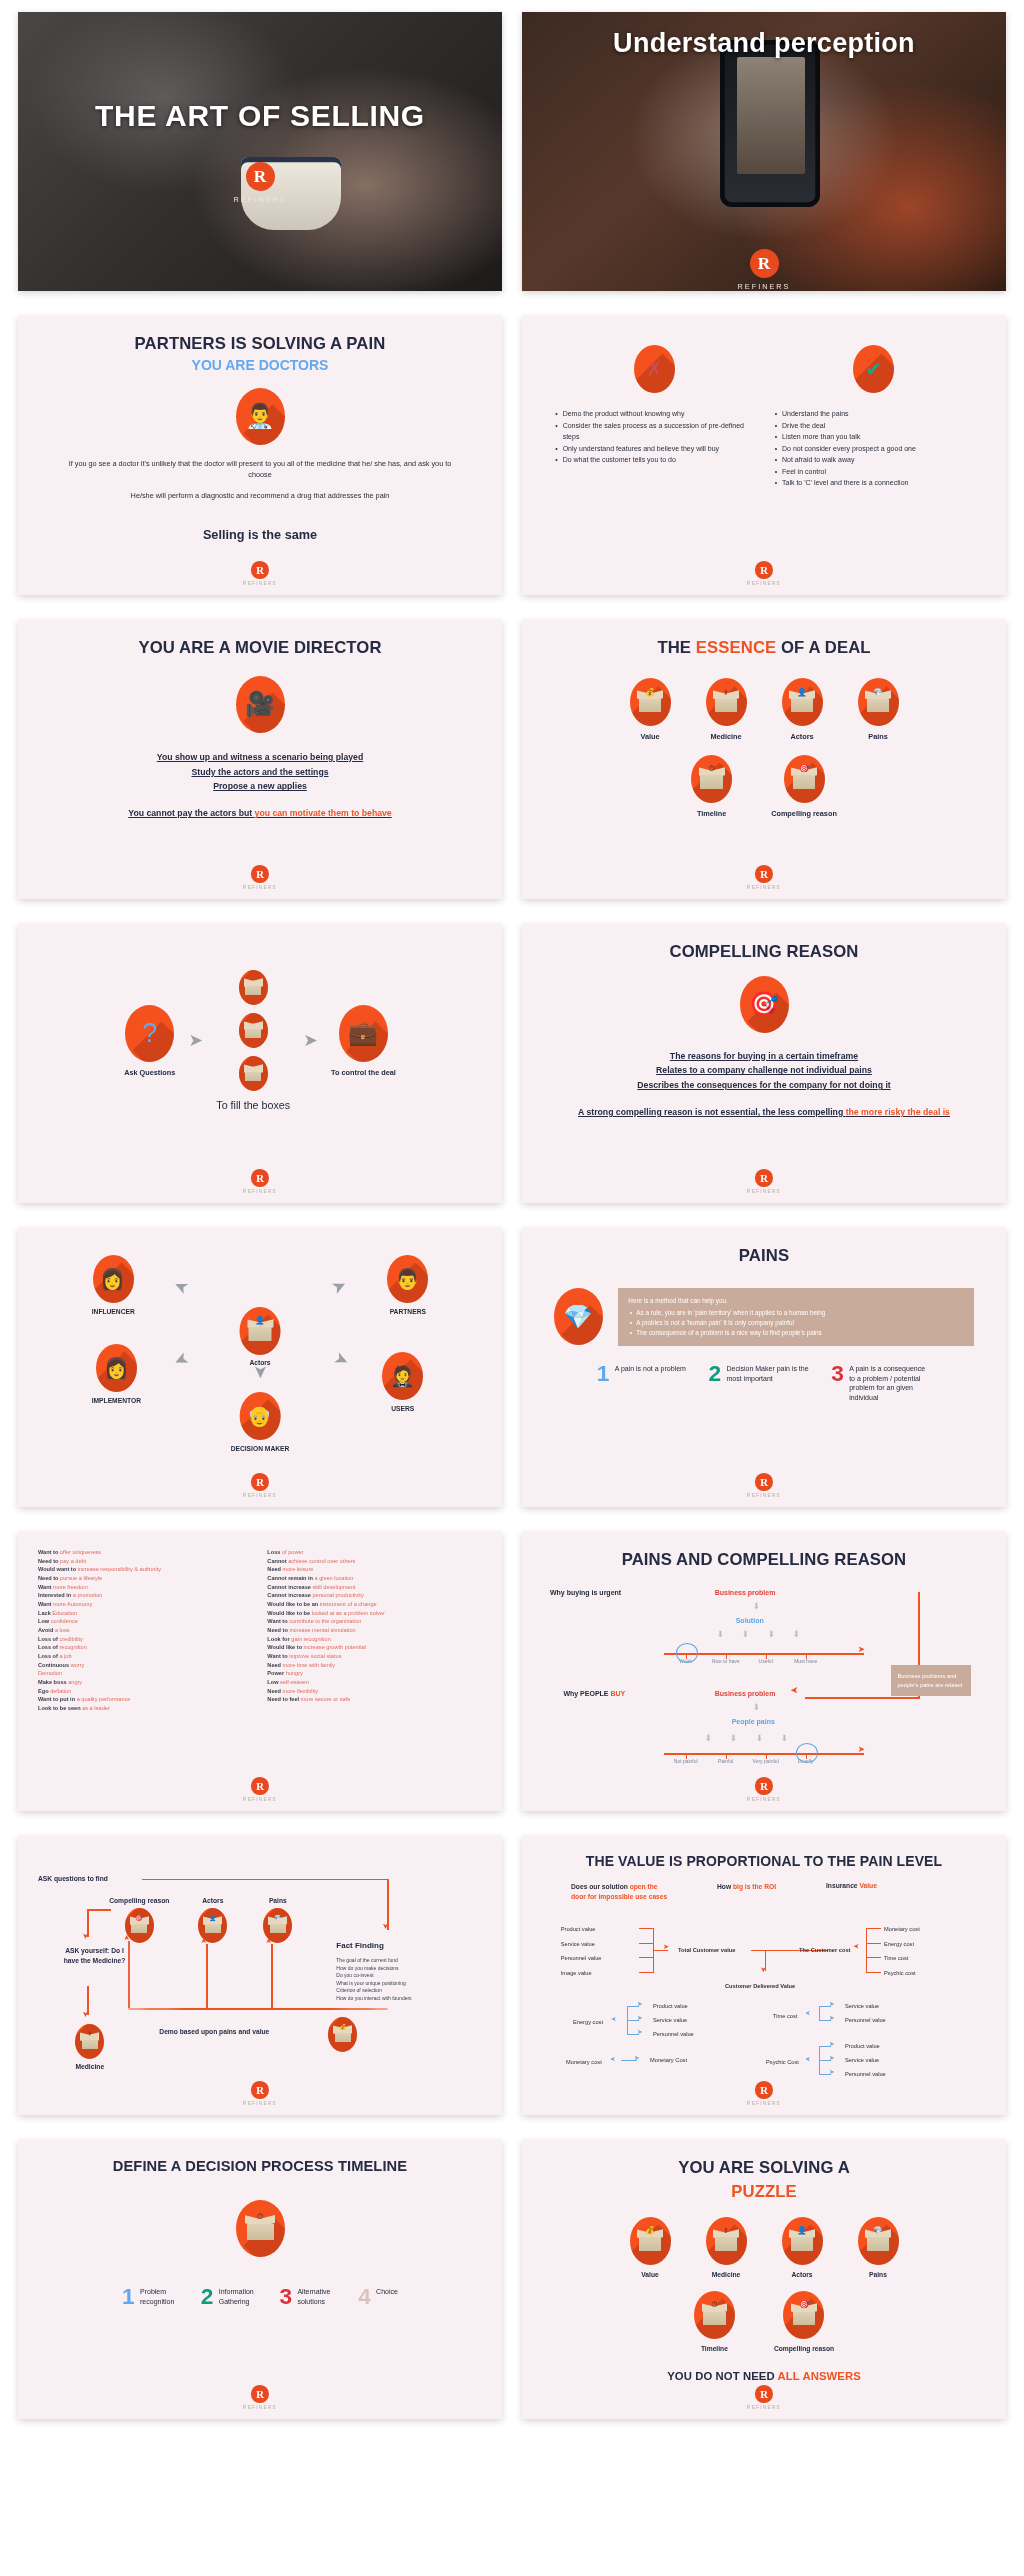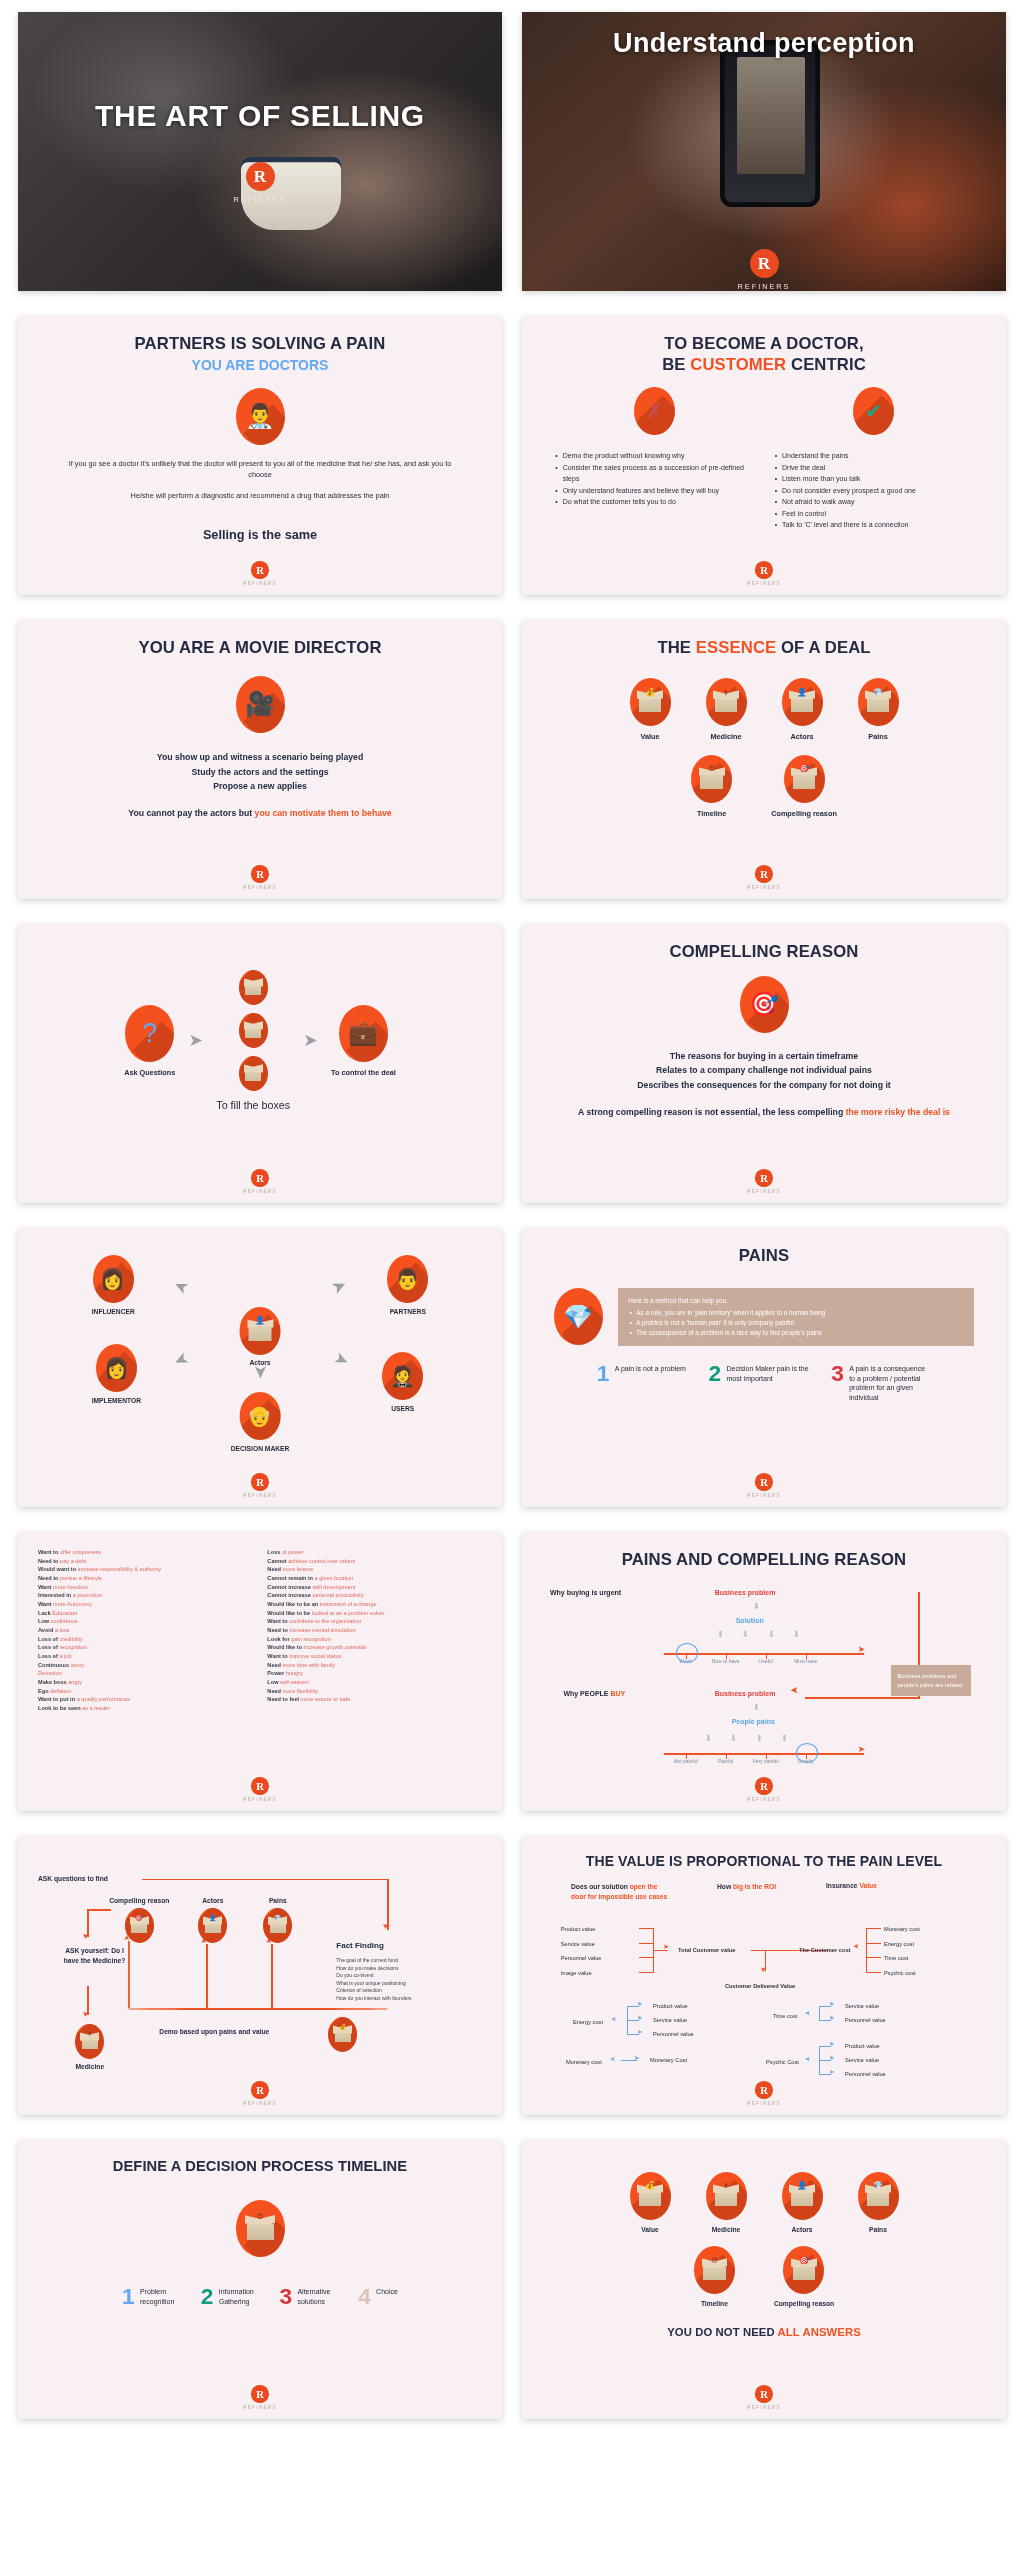--- a/index.html
+++ b/index.html
@@ -133,21 +133,21 @@
     position:absolute; bottom:0; left:0.7px; width: 22.7px; height: 13.3px;
     background: linear-gradient(#ded0b4,#cdbd9c);
   }
   .box-ico .tiny {
     position:absolute; top:-4.7px; left:50%; transform:translateX(-50%);
     font-size: 8px; z-index: 3;
   }
 
   .txt-c { text-align:center; }
   .body-txt { font-size: 7.3px; line-height: 1.55; color: #2b2f3d; }
-  .bold-line { font-weight: 700; font-size: 8.7px; color: #242b42; line-height: 1.7; }
+  .bold-line { font-weight: 700; font-size: 8.7px; color: #242b42; line-height: 1.7; text-decoration: underline; }
   .big-bold { font-weight: 700; font-size: 12.7px; color: #242b42; }
 
   
   .two-col { display: grid; grid-template-columns: 1fr 1fr; gap: 18.7px; margin-top: 6.7px; }
   .bl { list-style: none; }
   .bl li { font-size: 7px; line-height: 1.65; color: #2b2f3d; padding-left: 8.7px; position: relative; }
   .bl li::before { content: "•"; position: absolute; left: 1.3px; color:#2b2f3d; }
 
   
   .icon-grid { display: flex; justify-content: center; gap: 35px; margin-top: 20px; }
@@ -249,24 +249,20 @@
       <div class="big-bold txt-c" style="margin-top:27px">Selling is the same</div>
     </div>
     <div class="foot-logo">
       <div class="logo-mark"></div>
       <div class="logo-word">REFINERS</div>
     </div>
   </div>
 
   <div class="slide">
     <div class="pad">
-      <div class="s-title">
-        <div>TO BECOME A DOCTOR,</div>
-        <div><span>BE </span><span class="or">CUSTOMER</span><span> CENTRIC</span></div>
-      </div>
       <div style="display:flex;justify-content:space-around;margin-top:12px">
         <div class="badge">
             <span class="glyph" style="color:#c94f5b">✗</span>
           </div>
         <div class="badge">
             <span class="glyph" style="color:#1aa58c">✔</span>
           </div>
       </div>
       <div class="two-col" style="margin-top:14.7px;padding:0 9.3px">
         <ul class="bl">
@@ -885,20 +881,24 @@
       </div>
     </div>
     <div class="foot-logo">
       <div class="logo-mark"></div>
       <div class="logo-word">REFINERS</div>
     </div>
   </div>
 
   <div class="slide">
     <div class="pad">
+      <div class="s-title">
+        <div>YOU ARE SOLVING A</div>
+        <div class="or" style="margin-top:2.7px">PUZZLE</div>
+      </div>
       <div class="icon-grid" style="margin-top:14.7px">
         <div class="icon-cell">
           <div class="badge">
               <div class="box-ico">
                 <span class="tiny">💰</span>
                 <span class="lid-l"></span>
                 <span class="lid-r"></span>
                 <span class="body"></span>
               </div>
             </div>

